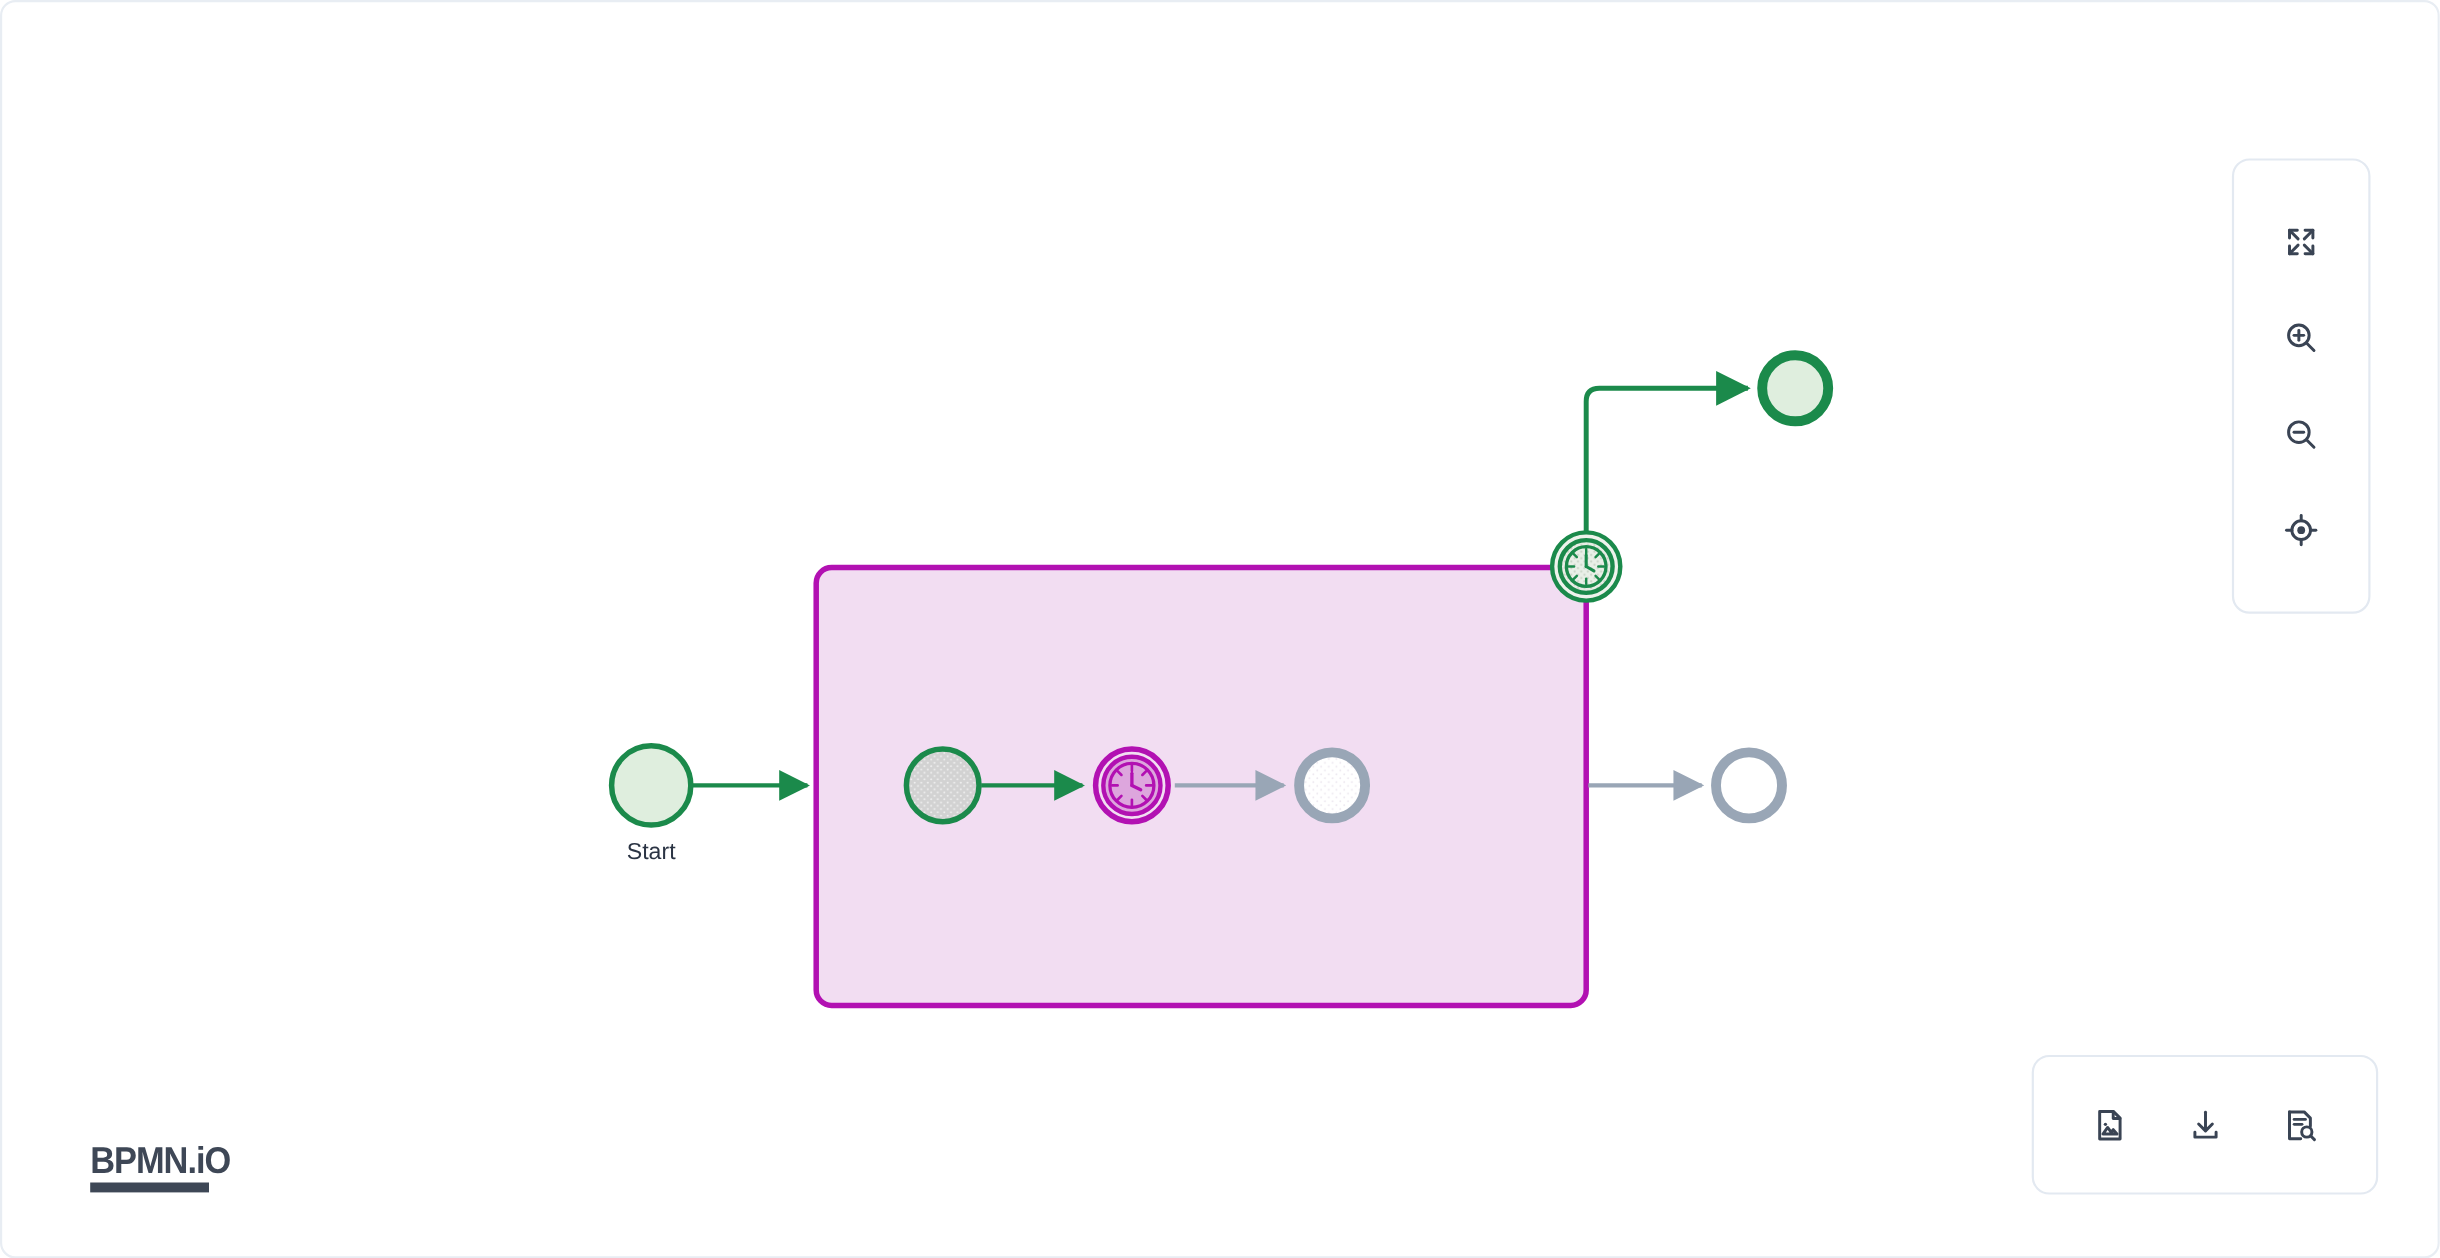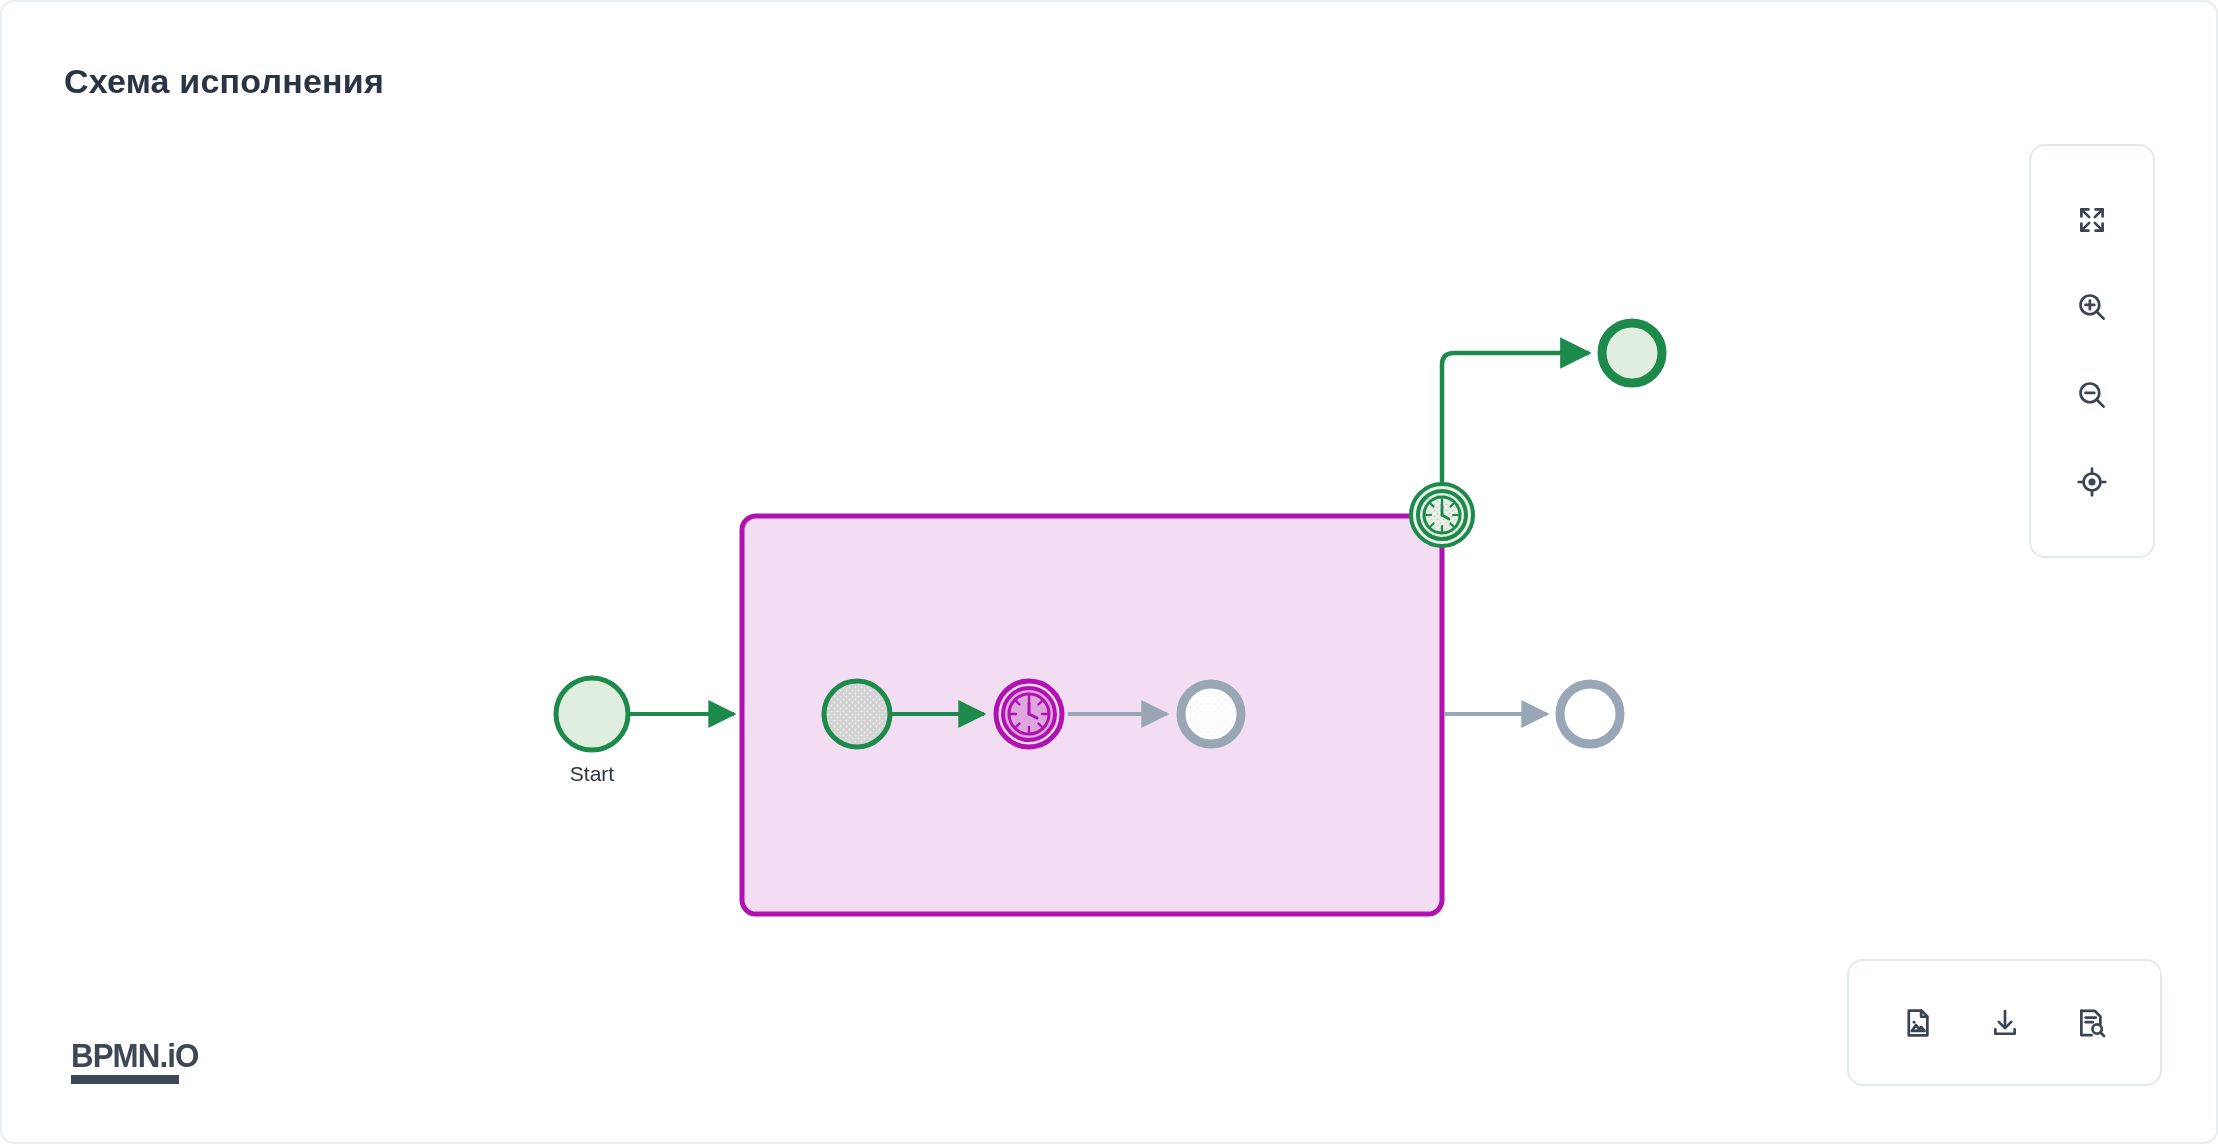--- a/index.html
+++ b/index.html
@@ -79,21 +79,21 @@
   }
   #export-toolbar .tbtn svg { width:34px; height:34px; }
 
   .ico { stroke:#3a4454; stroke-width:1.9; fill:none;
          stroke-linecap:round; stroke-linejoin:round; }
   .ico-f { fill:#3a4454; stroke:none; }
 
   
   #bpmn-logo {
     position:absolute;
-    left:69px; top:1036px;
+    left:80px; top:1036px;
     width:114px;
     text-align:right;
   }
   #bpmn-logo .logo-text {
     font-family:"Liberation Sans Narrow","Liberation Sans", sans-serif;
     font-size:34px;
     font-weight:700;
     color:#3e4756;
     letter-spacing:-1px;
     line-height:34px;
@@ -104,21 +104,20 @@
     margin-top:3px;
     width:108px; height:9px;
     background:#3e4756;
   }
 </style>
 </head>
 <body>
 
 <div id="app">
 
-  <div id="page-title">Схема исполнения</div>
 
   <div id="canvas">
     <svg width="2218" height="1144" viewBox="0 0 2218 1144" xmlns="http://www.w3.org/2000/svg">
       <defs>
         <marker id="arrGreen" viewBox="0 0 12 12" refX="11" refY="6" markerWidth="7" markerHeight="7" orient="auto">
           <path d="M 0 0 L 12 6 L 0 12 z" fill="#1b8a4b"></path>
         </marker>
         <marker id="arrGray" viewBox="0 0 12 12" refX="11" refY="6" markerWidth="7" markerHeight="7" orient="auto">
           <path d="M 0 0 L 12 6 L 0 12 z" fill="#99a6b6"></path>
         </marker>

